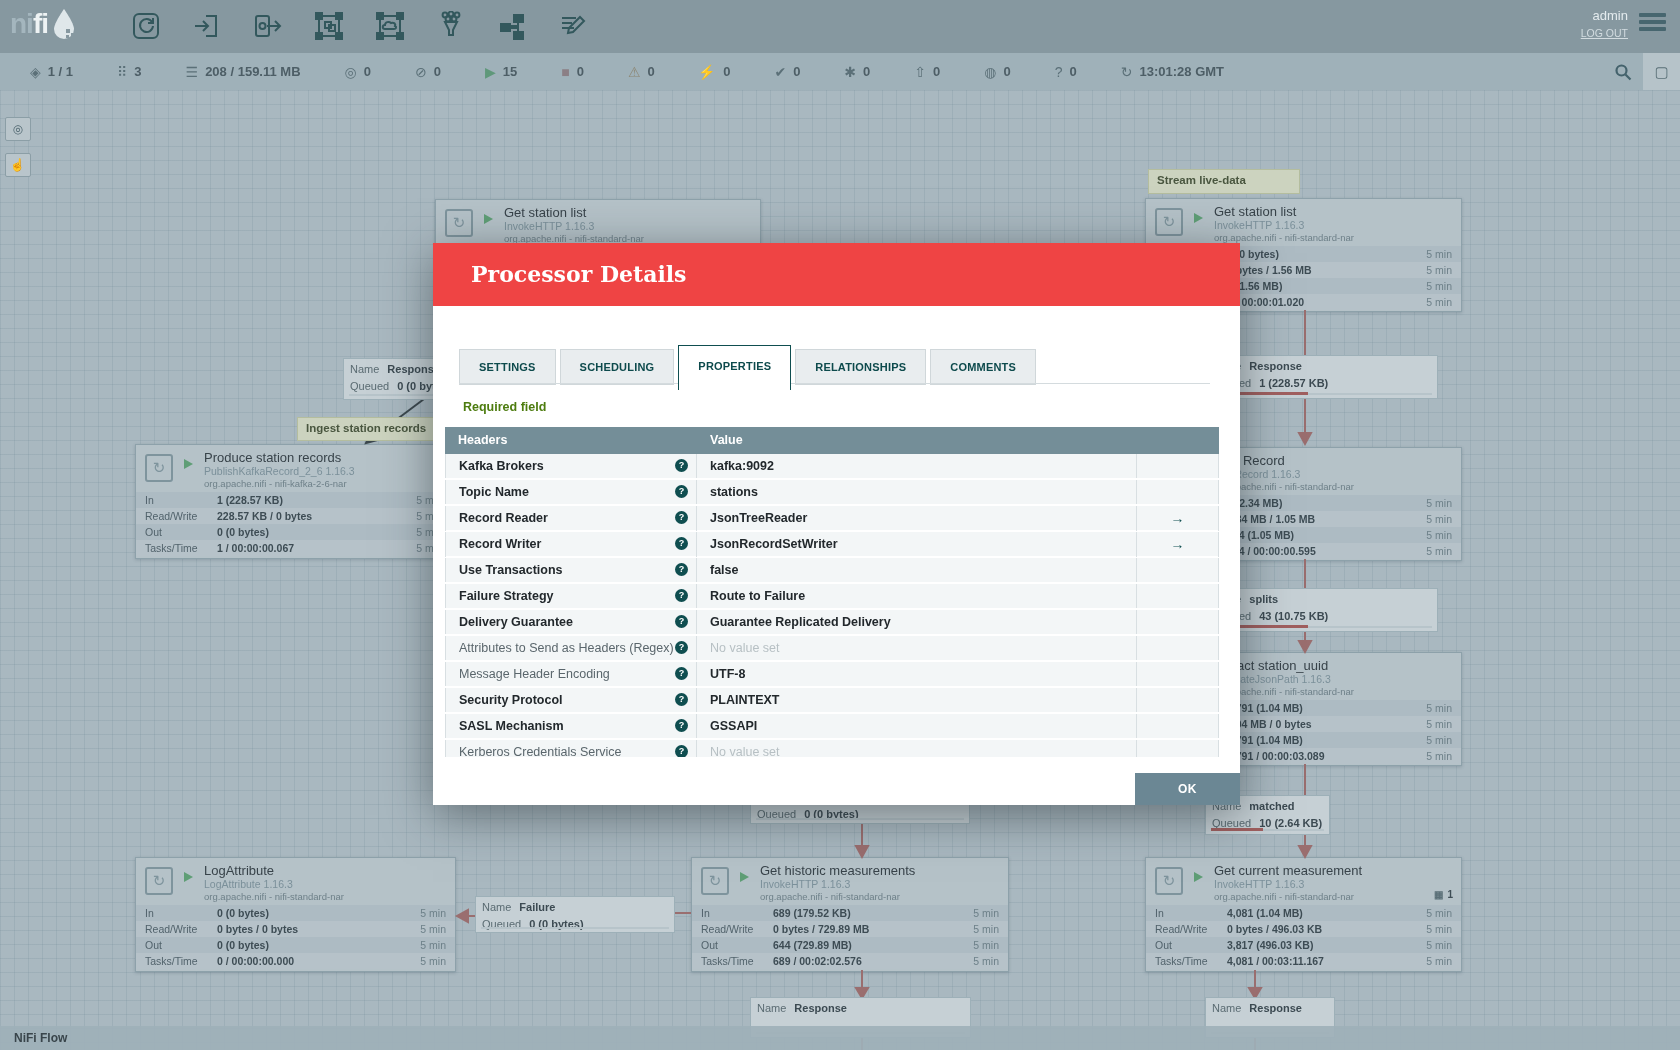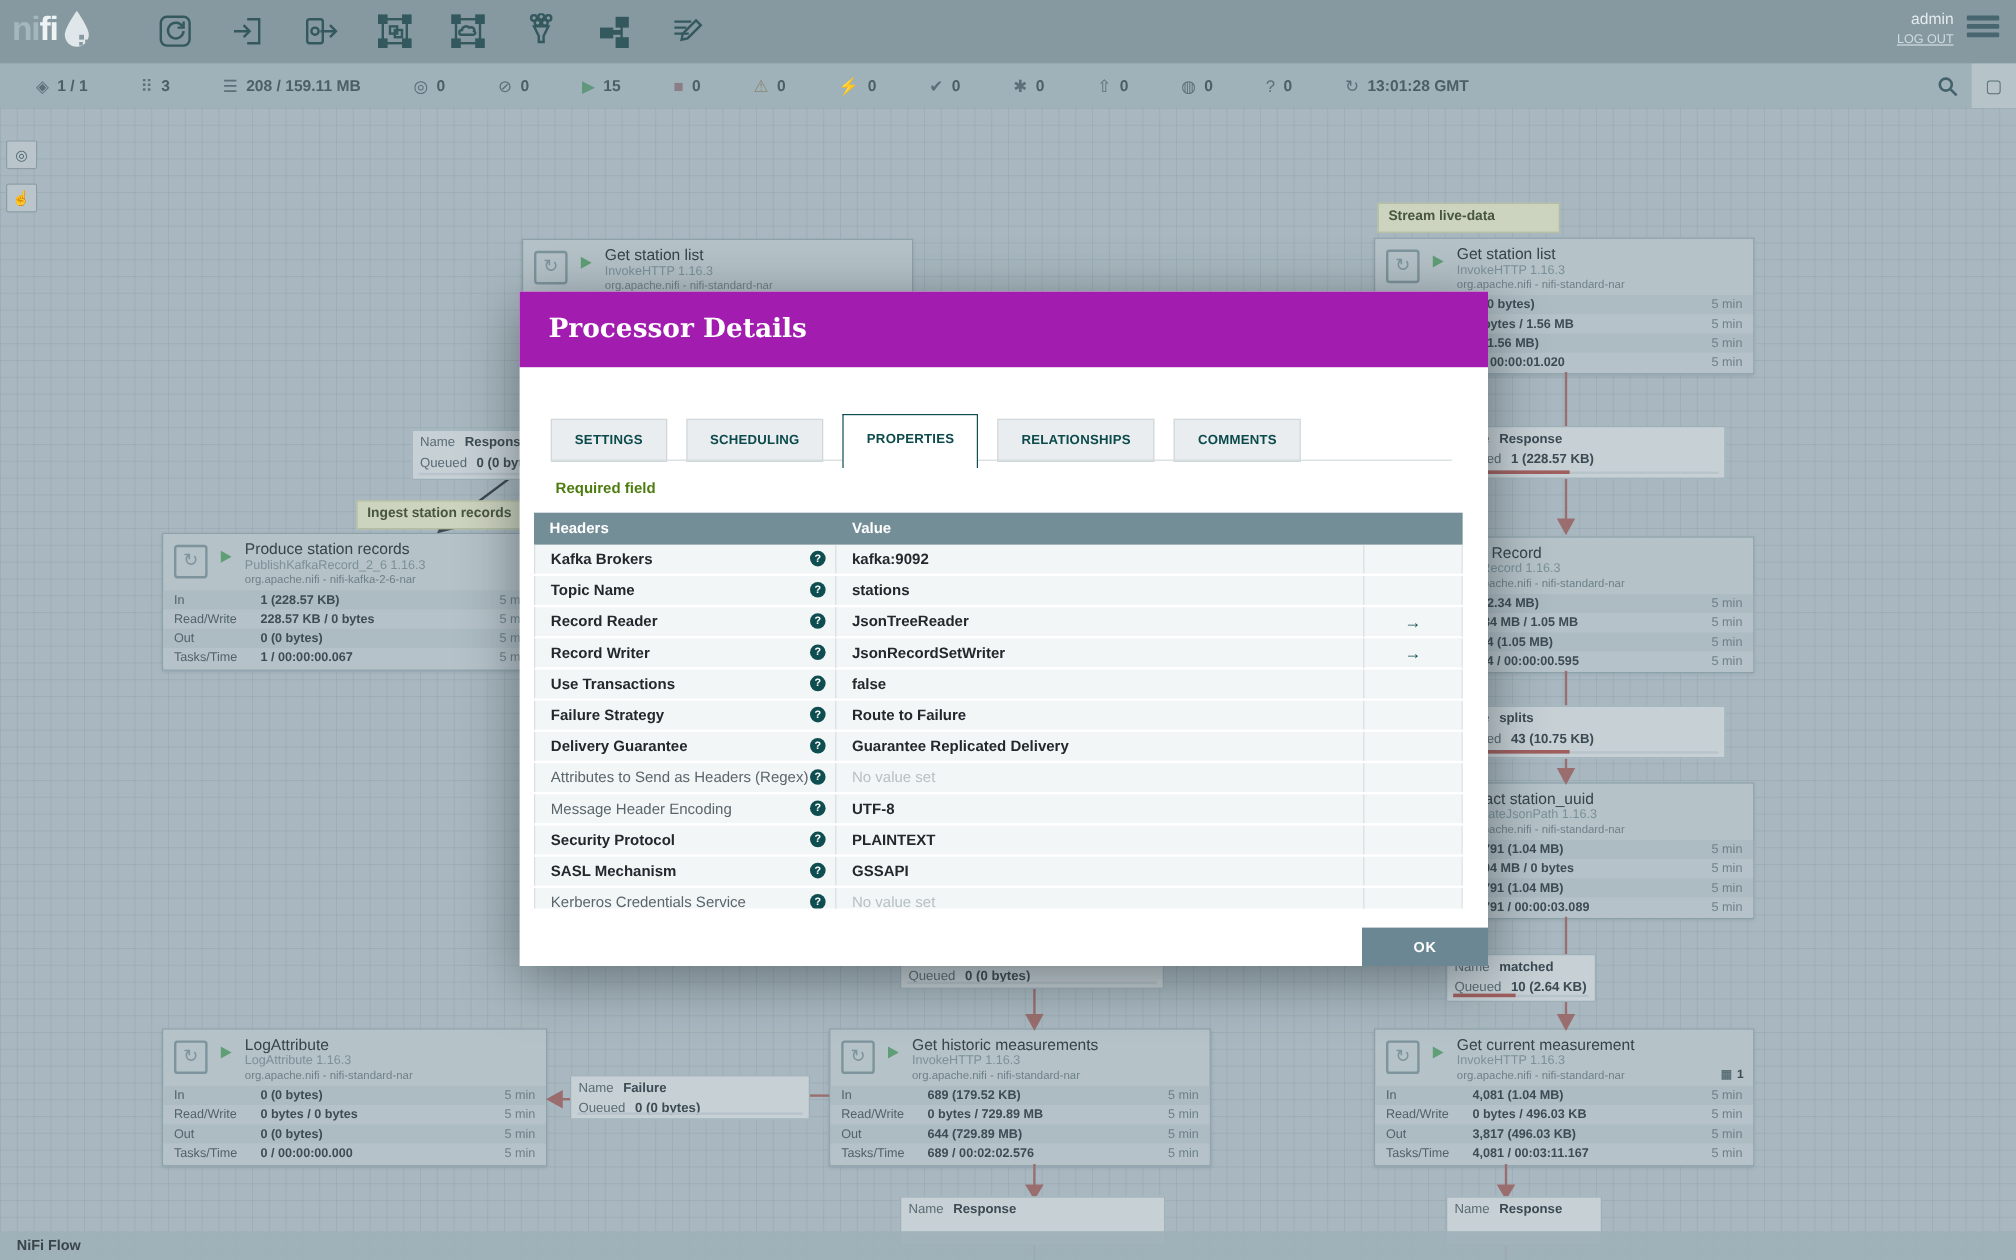--- a/index.html
+++ b/index.html
@@ -64,32 +64,32 @@
   .q-track{position:absolute;left:5px;right:5px;bottom:3px;height:2px;background:#b7c4ca;}
   .q-bar{position:absolute;left:5px;bottom:3px;height:3px;width:42%;background:#a05f5f;}
   .ylabel{position:absolute;background:#ccd3bf;border:1px solid #b4bd9e;z-index:4;font-size:11.5px;
     font-weight:bold;color:#49563f;line-height:21px;padding:0 8px;white-space:nowrap;cursor:pointer;}
   .bottombar{position:absolute;left:0;right:0;bottom:0;height:24px;background:rgba(158,176,184,.92);z-index:8;}
   .breadcrumb{position:absolute;left:14px;top:0;line-height:24px;font-size:12px;font-weight:bold;
     color:#39454b;cursor:pointer;}
   
   .dialog{position:absolute;left:433px;top:243px;width:807px;height:562px;background:#fff;z-index:50;
     box-shadow:0 10px 45px rgba(25,35,40,.5);}
-  .dlg-title{height:63px;background:#a21caf;color:#fff;font-family:"DejaVu Serif",serif;
-    font-weight:bold;font-size:22px;line-height:63px;padding-left:24px;}
+  .dlg-title{height:63px;background:#ef4444;color:#fff;font-family:"DejaVu Serif",serif;
+    font-weight:bold;font-size:22px;line-height:63px;padding-left:38px;}
   .dlg-strip{position:absolute;top:63px;left:0;right:0;height:40px;background:#e7ebed;
     display:flex;align-items:center;padding:0 8px 0 30px;box-sizing:border-box;}
   .run-tri{width:0;height:0;border-left:10px solid #5fa371;border-top:6px solid transparent;
     border-bottom:6px solid transparent;margin-right:9px;}
   .dlg-status{font-size:13px;font-weight:bold;color:#7a544e;}
   .dlg-action{margin-left:auto;display:flex;align-items:center;gap:6px;cursor:pointer;}
   .gear{width:18px;height:18px;background:#0f4e50;border-radius:2px;color:#fff;font-size:12px;
     line-height:18px;text-align:center;}
   .dlg-action-label{font-size:11.5px;font-weight:bold;color:#0f4e50;letter-spacing:.2px;}
-  .dlg-tabs{position:absolute;top:106px;left:26px;display:flex;gap:16px;}
+  .dlg-tabs{position:absolute;top:106px;left:26px;display:flex;gap:4px;}
   .tab{height:34px;line-height:34px;padding:0 19px;background:#e9edef;border:1px solid #d0d7da;
     font-size:11px;font-weight:bold;color:#0d4a4c;cursor:pointer;letter-spacing:.2px;}
   .tab.active{height:44px;line-height:40px;margin-top:-4px;background:#fff;border:1px solid #0f4e50;
     border-bottom:none;position:relative;z-index:2;}
   .dlg-underline{position:absolute;left:26px;right:30px;top:140px;height:1px;background:#d4dbde;}
   .dlg-required{position:absolute;left:30px;top:157px;font-size:12.5px;font-weight:bold;color:#4d7c0f;}
   .tbl{position:absolute;left:12px;top:184px;width:774px;height:330px;overflow:hidden;}
   .t-head{display:grid;grid-template-columns:252px 440px 82px;height:27px;line-height:27px;
     background:#748e98;color:#fff;font-size:12.5px;font-weight:bold;}
   .t-head>div{padding-left:13px;}

